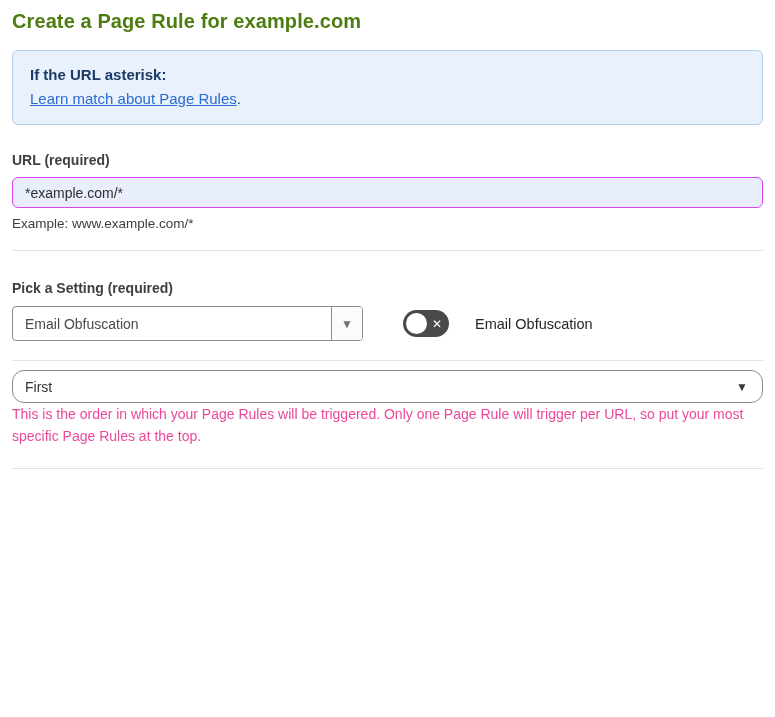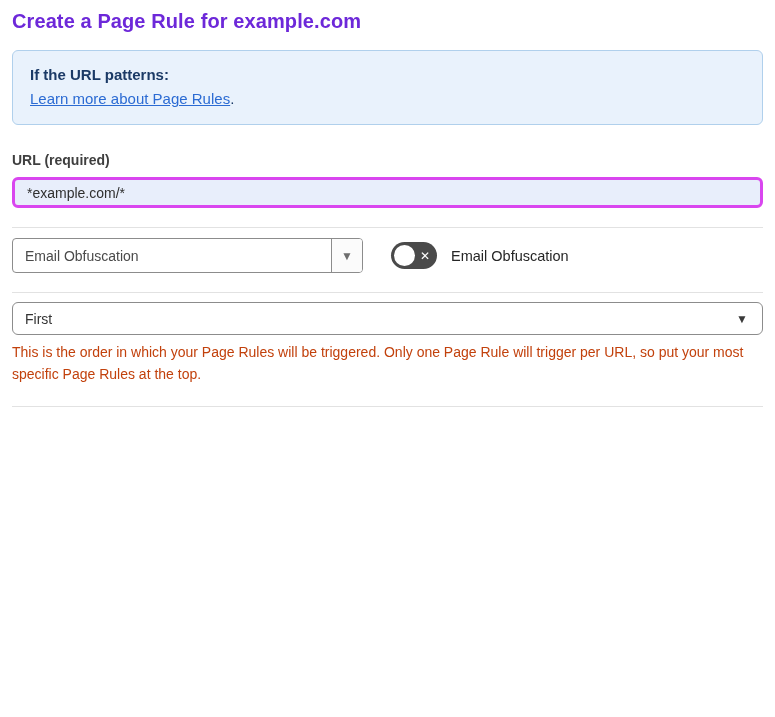--- a/index.html
+++ b/index.html
@@ -6,21 +6,21 @@
   html, body { background: #ffffff; }
   body {
     width: 775px; height: 717px;
     font-family: "Liberation Sans", sans-serif;
     color: #333; overflow: hidden;
   }
   .container { padding: 0 12px; }
 
   .page-title {
     margin-top: 10px;
-    font-size: 20px; font-weight: 700; color: #6d28d9;
+    font-size: 20px; font-weight: 700; color: #4d7c0f;
     letter-spacing: 0.1px;
   }
 
   .info-box {
     margin-top: 17px;
     background: #e9f2fc;
     border: 1px solid #b0d0ec;
     border-radius: 6px;
     padding: 12px 17px 13px 17px;
     font-size: 15px; line-height: 24px;
@@ -33,21 +33,21 @@
 
   .field-label {
     font-size: 14px; color: #3f3f3f; font-weight: bold;
   }
   .url-label { margin-top: 27px; }
 
   .url-input {
     margin-top: 9px;
     width: 751px; height: 31px;
     background: #e8eefb;
-    border: 3px solid #d946ef;
+    border: 1px solid #d946ef;
     border-radius: 6px;
     padding: 0 12px;
     font-family: "Liberation Sans", sans-serif;
     font-size: 14px; color: #2f2f2f;
     outline: none;
     display: block;
   }
 
   .helper-text {
     margin-top: 8px;
@@ -62,21 +62,21 @@
 
   .section-heading {
     margin-top: 20px;
     font-size: 16px; font-weight: 700; color: #232323;
   }
 
   .pick-label { margin-top: 29px; }
 
   .setting-row {
     margin-top: 10px;
-    display: flex; align-items: center;
+    display: flex; align-items: center; gap: 12px;
   }
 
   .dropdown {
     width: 351px; height: 35px;
     background: #ffffff;
     border: 1px solid #8c8c8c;
     border-radius: 4px;
     display: flex; align-items: stretch;
     cursor: pointer;
     overflow: hidden;
@@ -133,55 +133,56 @@
 
   .add-setting-btn { margin-top: 37px; height: 30px; }
 
   .order-label { margin-top: 29px; }
 
   .order-select {
     margin-top: 9px;
     width: 751px; height: 33px;
     background: #ffffff;
     border: 1px solid #8c8c8c;
-    border-radius: 6px;
+    border-radius: 12px;
     display: flex; align-items: center;
     padding: 0 14px 0 12px;
     font-size: 14px; color: #333;
     cursor: pointer;
   }
   .order-select .select-value { flex: 1; }
   .order-select .select-arrow { color: #3a3a3a; font-size: 12px; }
 
   .order-help {
-    margin-top: 6px;
-    font-size: 14px; line-height: 22px; color: #c2410c;
+    font-size: 14px; line-height: 22px; color: #ec4899;
     max-width: 751px;
   }
 
   .footer-divider { margin-top: 21px; }
 </style>
 </head>
 <body>
 
 <div class="container">
 
   <h1 class="page-title">Create a Page Rule for example.com</h1>
 
   <div class="info-box">
-    <div class="info-heading">If the URL patterns:</div>
-    <div><a class="info-link">Learn more about Page Rules</a><span>.</span></div>
+    <div class="info-heading">If the URL asterisk:</div>
+    <div><a class="info-link">Learn match about Page Rules</a><span>.</span></div>
   </div>
 
   <div class="field-label url-label">URL (required)</div>
   <input class="url-input" type="text" value="*example.com/*" style="">
+  <div class="helper-text">Example: www.example.com/*</div>
 
   <hr class="divider">
 
 
+  <div class="field-label pick-label">Pick a Setting (required)</div>
 
   <div class="setting-row">
     <div class="dropdown">
       <div class="dropdown-value">Email Obfuscation</div>
       <div class="dropdown-arrow-btn">
           <span>▼</span>
         </div>
     </div>
     <div class="toggle" style="background: rgb(74, 74, 74);">
       <span class="toggle-knob"></span>

